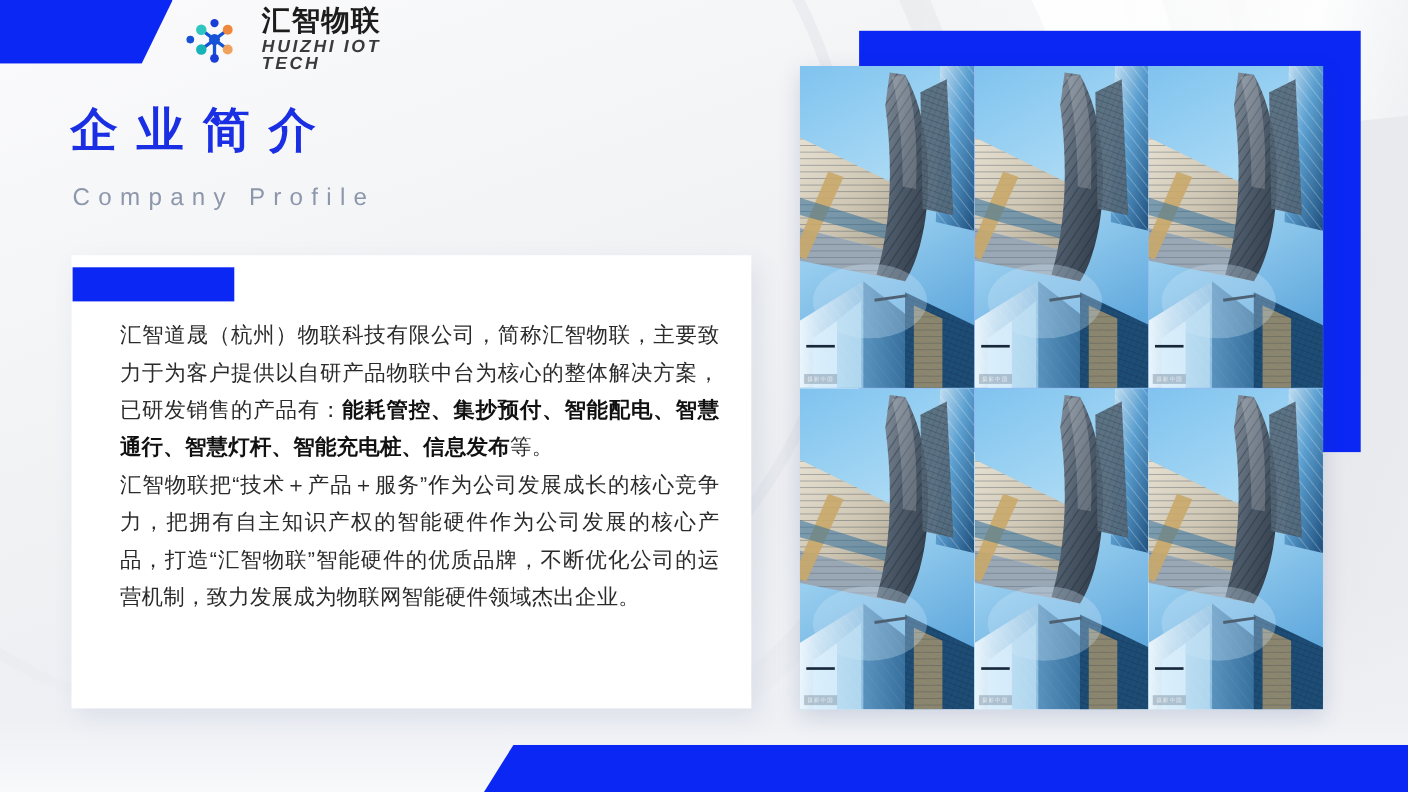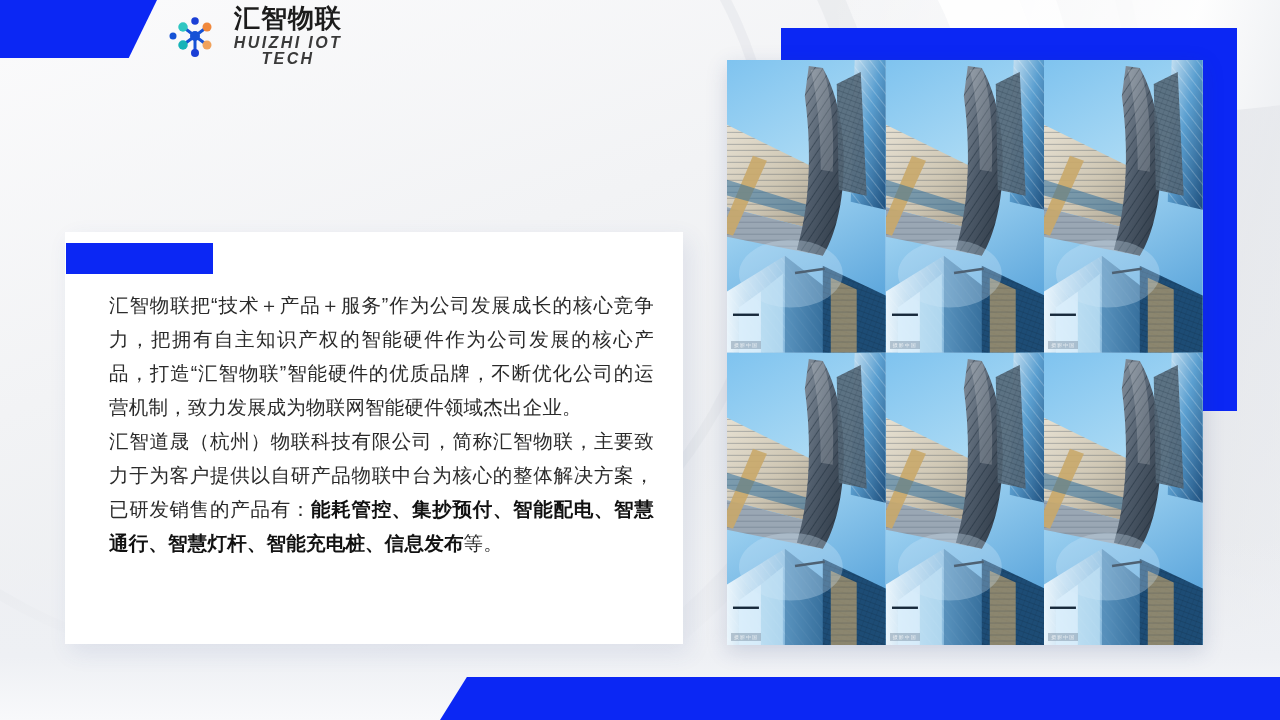--- a/index.html
+++ b/index.html
@@ -111,22 +111,21 @@
     background: #0b27f4;
   }
 
   
   .logo {
     position: absolute;
     left: 168px; top: 8px;
     width: 186px; height: 56px;
     display: flex;
     align-items: center;
-    gap: 0;
-    text-align: center;
+    gap: 16px;
   }
   .logo-mark { width: 54px; height: 44px; flex: 0 0 auto; }
   .logo-text { display: flex; flex-direction: column; line-height: 1; }
   .logo-cn {
     font-size: 26px;
     font-weight: 700;
     color: #1c1c1c;
     letter-spacing: 1px;
     font-family: "Liberation Sans", "DejaVu Sans", sans-serif;
   }
@@ -256,26 +255,28 @@
         <circle cx="10" cy="44" r="7" fill="#1552d6"></circle>
         <circle cx="54" cy="14" r="7.5" fill="#1a3fd6"></circle>
       </svg>
     </span>
     <span class="logo-text">
       <span class="logo-cn">汇智物联</span>
       <span class="logo-en">HUIZHI IOT TECH</span>
     </span>
   </div>
 
+  <div class="title-cn">企业简介</div>
+  <div class="title-en">Company Profile</div>
 
   <div class="card">
     <div class="card-accent"></div>
     <div class="card-body">
+      <p class="para"><span>汇智道晟（杭州）物联科技有限公司，简称汇智物联，主要致力于为客户提供以自研产品物联中台为核心的整体解决方案，已研发销售的产品有：</span><b>能耗管控、集抄预付、智能配电、智慧通行、智慧灯杆、智能充电桩、信息发布</b><span>等。</span></p>
       <p class="para"><span>汇智物联把“技术＋产品＋服务”作为公司发展成长的核心竞争力，把拥有自主知识产权的智能硬件作为公司发展的核心产品，打造“汇智物联”智能硬件的优质品牌，不断优化公司的运营机制，致力发展成为物联网智能硬件领域杰出企业。</span></p>
-      <p class="para"><span>汇智道晟（杭州）物联科技有限公司，简称汇智物联，主要致力于为客户提供以自研产品物联中台为核心的整体解决方案，已研发销售的产品有：</span><b>能耗管控、集抄预付、智能配电、智慧通行、智慧灯杆、智能充电桩、信息发布</b><span>等。</span></p>
     </div>
   </div>
 
   <div class="photo-wrap">
     <div class="photo-grid">
       <div class="tile">
           <svg viewBox="0 0 159 293" preserveAspectRatio="none">
     <defs>
       <linearGradient id="sky" x1="0" y1="0" x2="0.3" y2="1">
         <stop offset="0%" stop-color="#7fc3ef"></stop>

